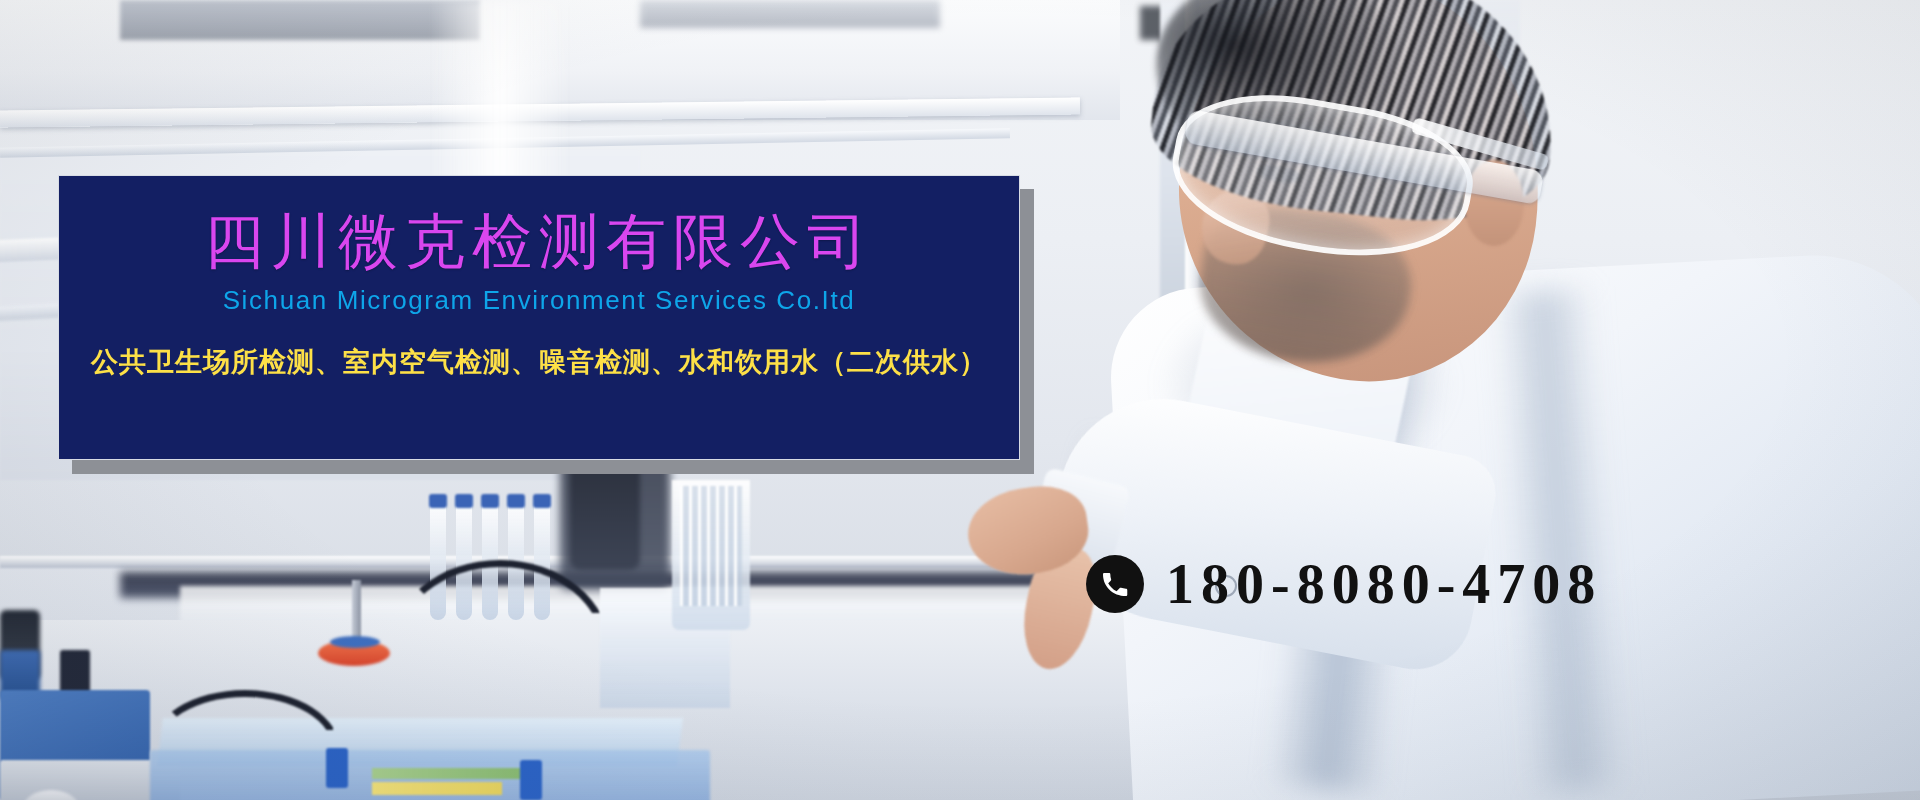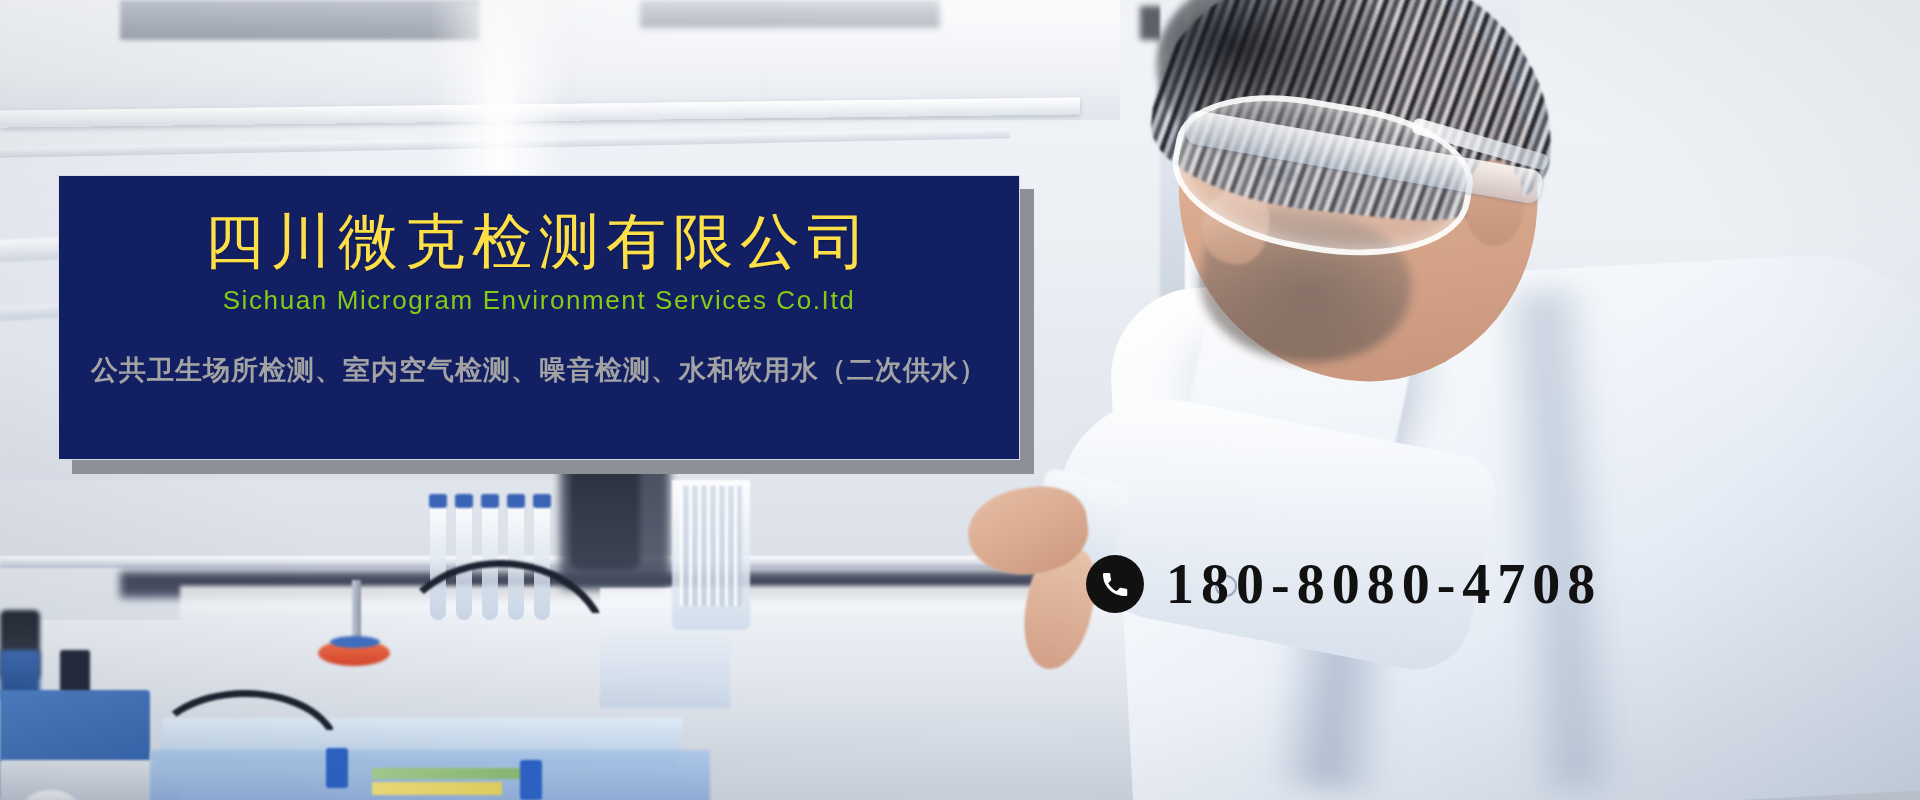--- a/index.html
+++ b/index.html
@@ -411,39 +411,39 @@
   }
   .panel {
     position:absolute; left:58px; top:175px; width:962px; height:285px;
     background:#131f63;
     border:1px solid #d8dce4;
     display:flex; flex-direction:column;
     align-items:center; justify-content:flex-start;
   }
   .title-cn {
     margin-top:34px;
-    color:#fde047;
+    color:#d946ef;
     font-size:60px;
     line-height:1.05;
     font-weight:400;
     letter-spacing:7px;
     white-space:nowrap;
     text-shadow:0 1px 2px rgba(0,0,0,.25);
   }
   .title-en {
     margin-top:12px;
-    color:#84cc16;
+    color:#0ea5e9;
     font-size:26px;
     font-weight:400;
     letter-spacing:1.6px;
     white-space:nowrap;
   }
   .tagline {
-    margin-top:36px;
-    color:#a3a3a3;
+    margin-top:28px;
+    color:#fde047;
     font-size:27px;
     font-weight:bold;
     letter-spacing:1px;
     white-space:nowrap;
   }
 
   
   .phone-block {
     position:absolute; left:1086px; top:552px;
     display:flex; align-items:center; gap:22px;

